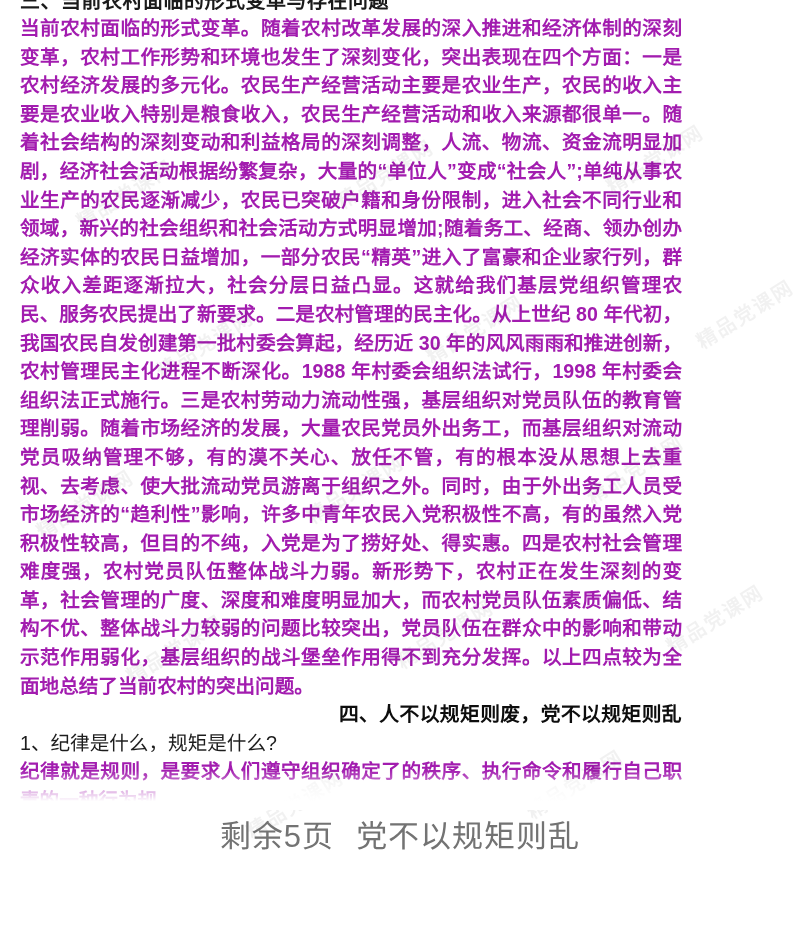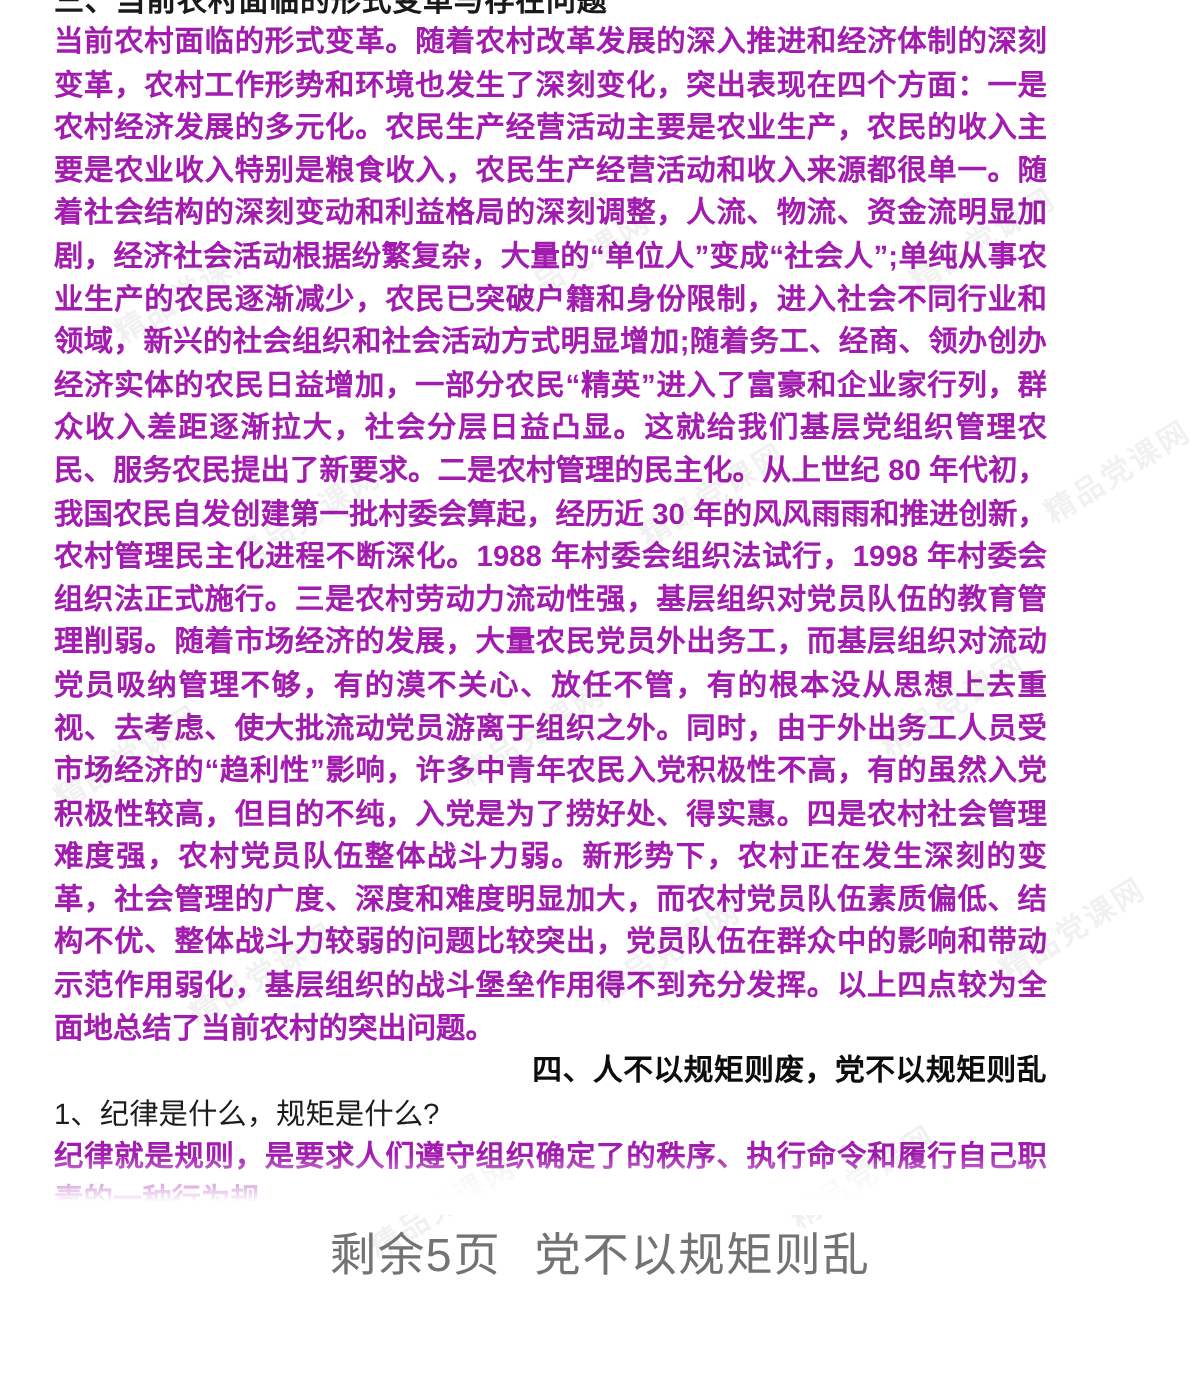--- a/index.html
+++ b/index.html
@@ -36,21 +36,20 @@
     font-family: "Liberation Sans", "DejaVu Sans", sans-serif;
   }
 
   
   #doc-page {
     position: relative;
     z-index: 1;
     padding: 0 18px 0 20px;
     box-sizing: border-box;
     width: 700px;
-    margin-left: 16px;
   }
 
   .clipped-heading-wrap {
     height: 14px;
     overflow: hidden;
     position: relative;
   }
   .clipped-heading {
     position: absolute;
     left: 0;

